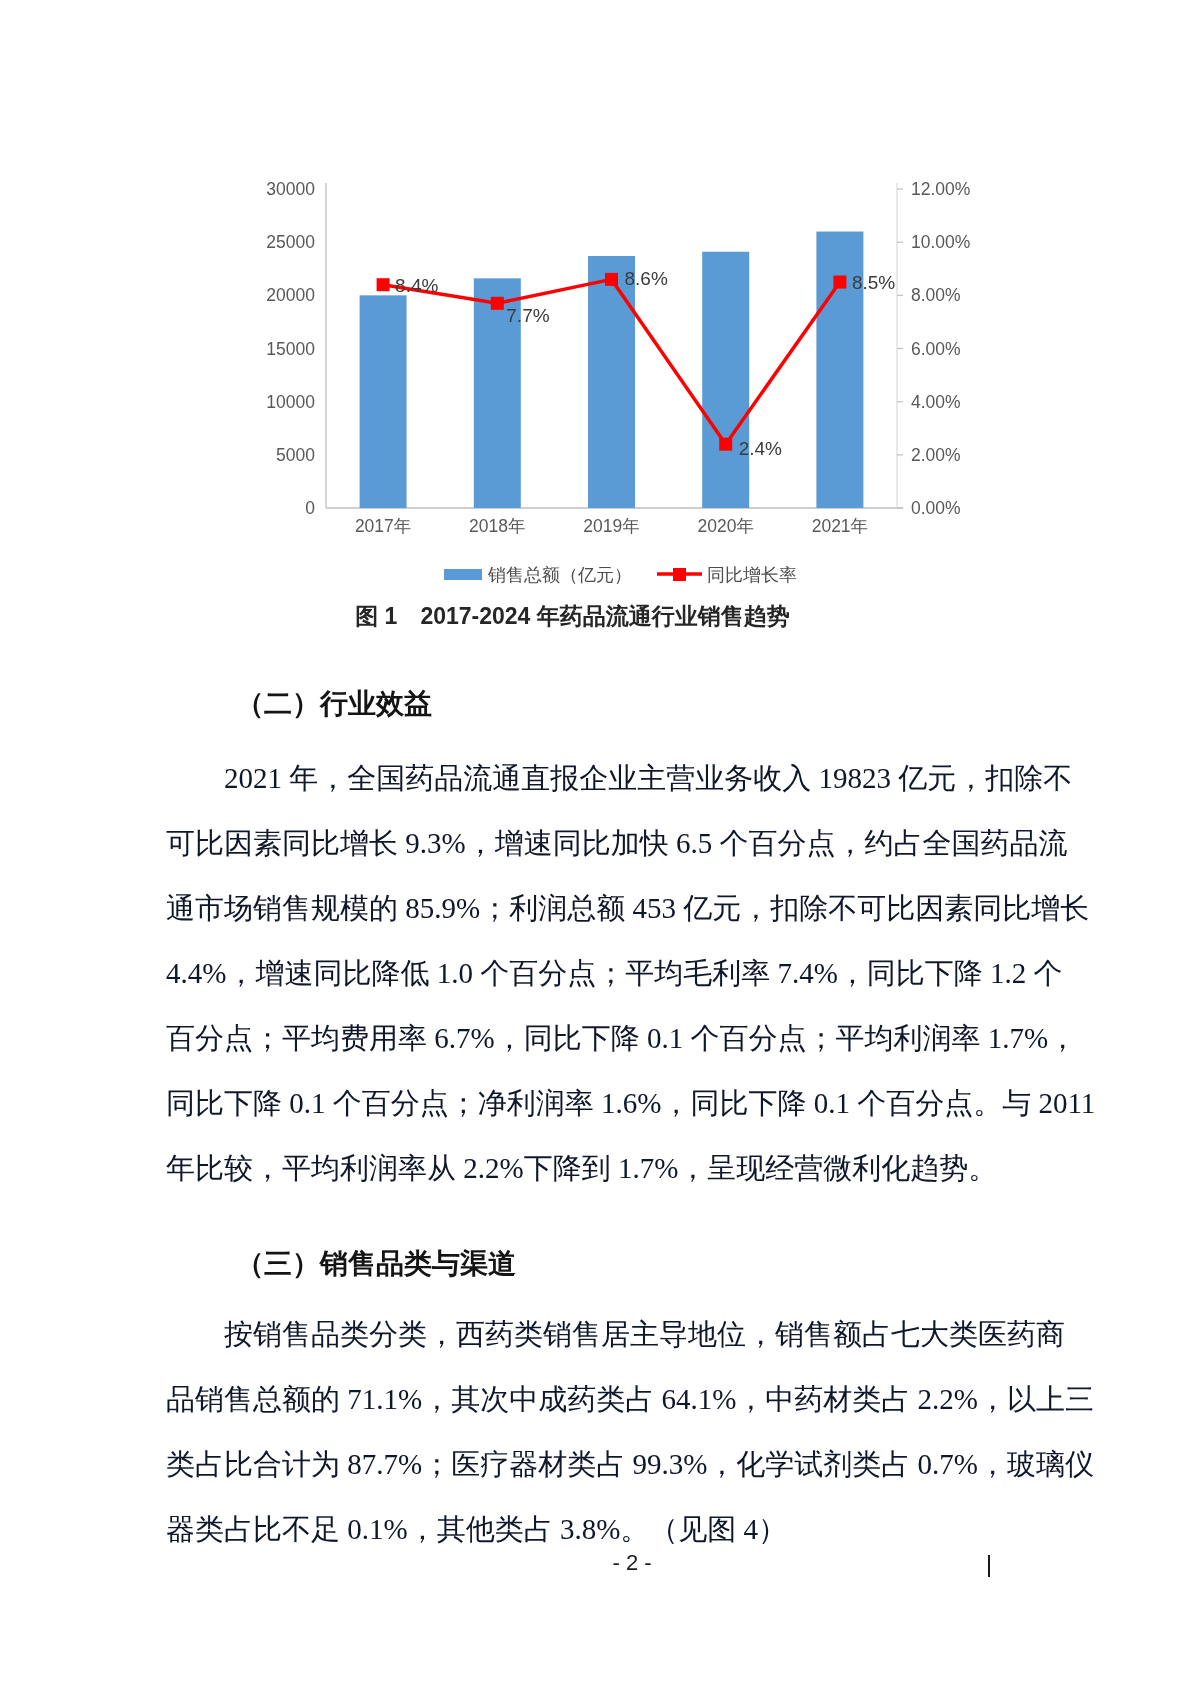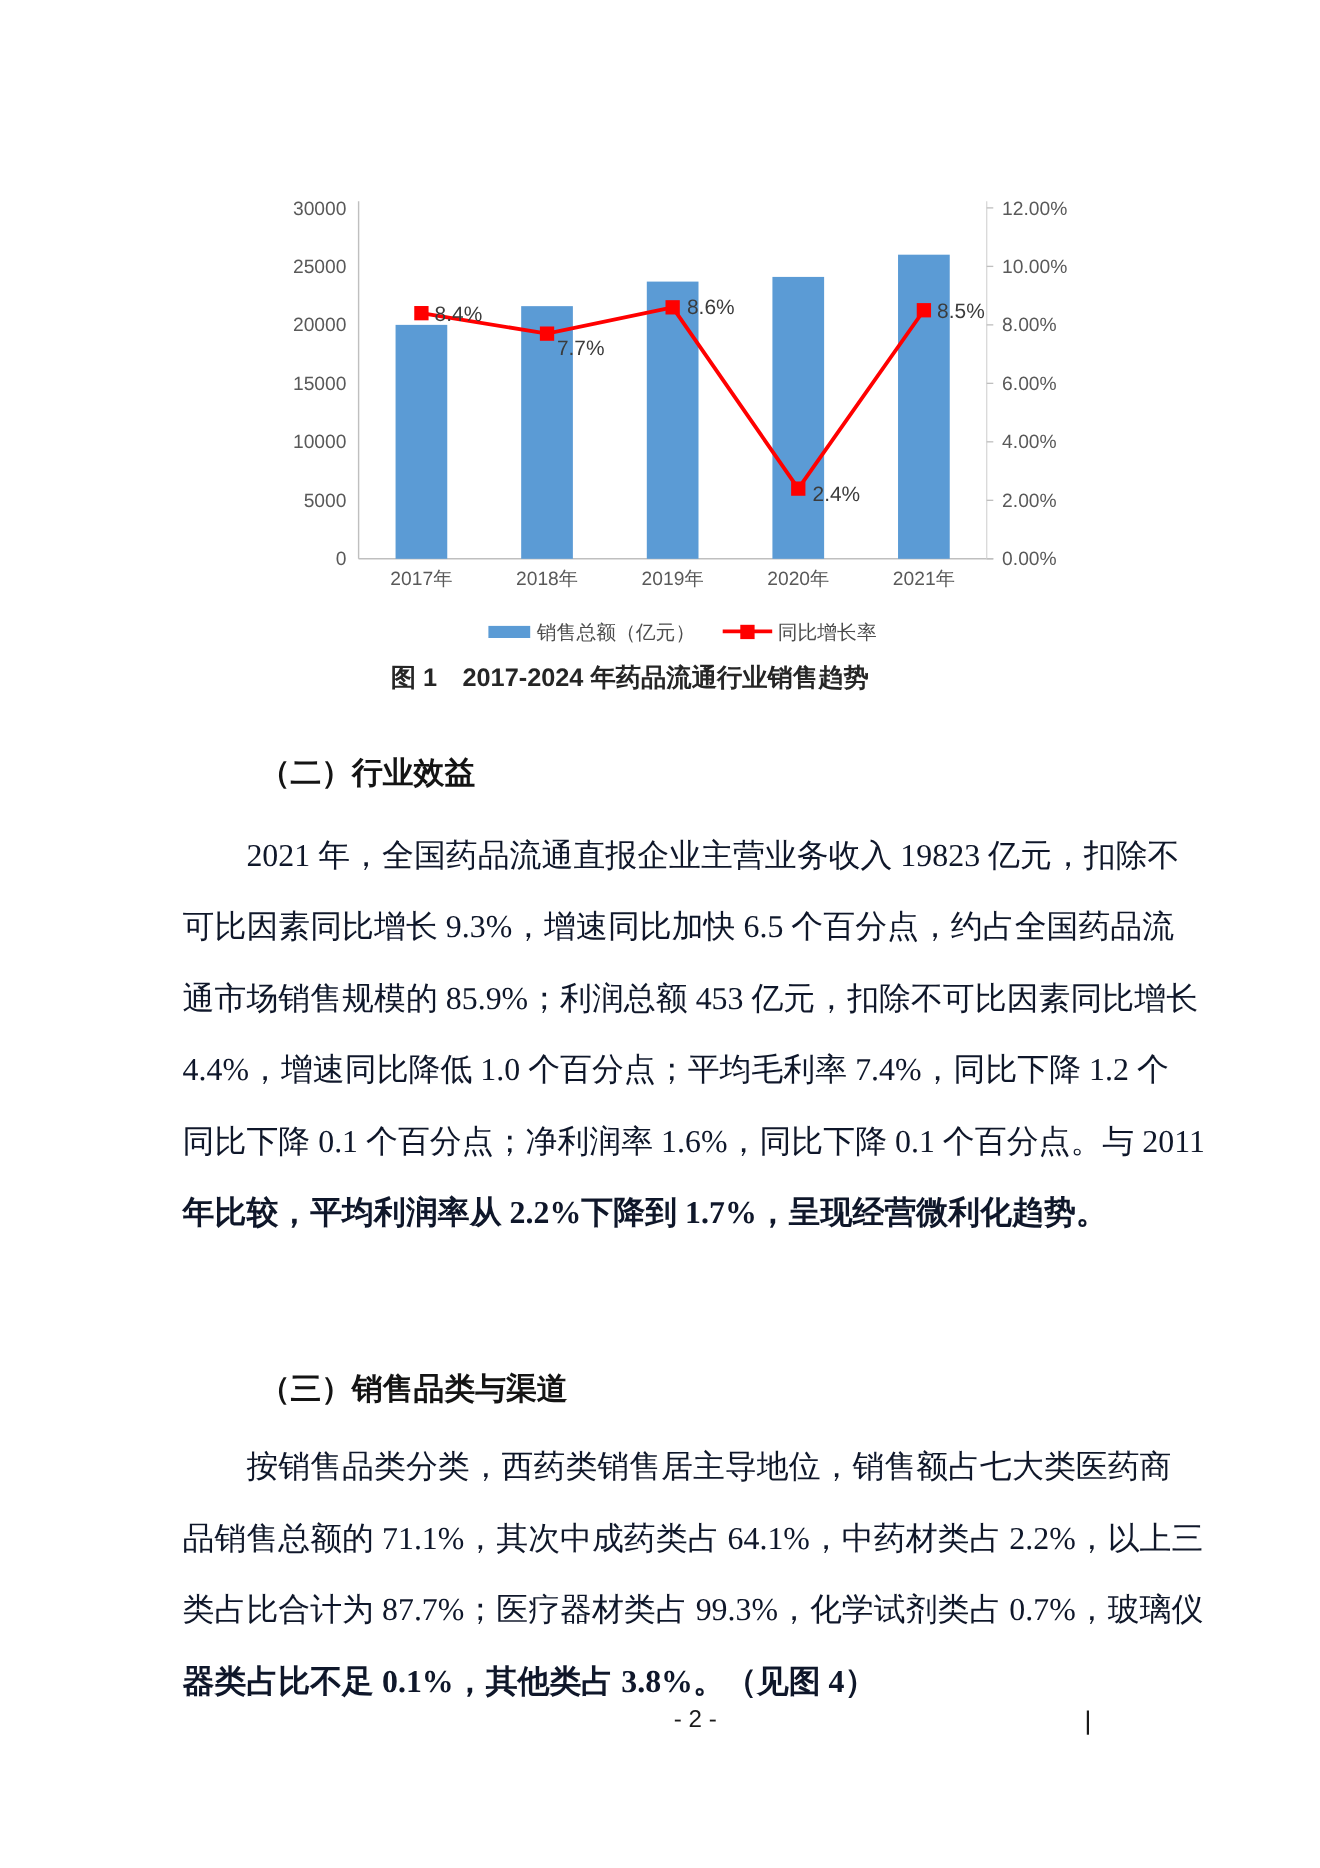--- a/index.html
+++ b/index.html
@@ -22,21 +22,21 @@
     font-size:28px;font-weight:bold;line-height:40px;color:#141414;text-indent:2em;
     font-family:"Liberation Serif","DejaVu Serif",serif;
   }
   #heading-2{top:672px;}
   #heading-3{top:1232px;}
   .para{position:absolute;left:166px;width:892px;font-size:29px;line-height:65px;color:#0f172a;}
   #para-1{top:746px;}
   #para-2{top:1302px;}
   .ln{white-space:nowrap;text-align:justify;text-align-last:justify;}
   .ln.first{text-indent:2em;}
-  .ln.last{text-align-last:left;font-weight:bold;}
+  .ln.last{text-align-last:left;}
   .footer{
     position:absolute;left:532px;top:1550px;width:200px;text-align:center;
     font:22px "Liberation Sans","DejaVu Sans",sans-serif;color:#1c1c1c;
   }
   .cursor-mark{position:absolute;left:988px;top:1555px;width:2px;height:22px;background:#1a1a1a;}
 </style>
 </head>
 <body>
 
 <div class="chart-wrap">
@@ -96,20 +96,21 @@
 
 <div class="fig-caption">图 1　2017-2024 年药品流通行业销售趋势</div>
 
 <h3 class="sec-heading" id="heading-2">（二）行业效益</h3>
 
 <div class="para" id="para-1">
   <div class="ln first">2021 年，全国药品流通直报企业主营业务收入 19823 亿元，扣除不</div>
   <div class="ln">可比因素同比增长 9.3%，增速同比加快 6.5 个百分点，约占全国药品流</div>
   <div class="ln">通市场销售规模的 85.9%；利润总额 453 亿元，扣除不可比因素同比增长</div>
   <div class="ln">4.4%，增速同比降低 1.0 个百分点；平均毛利率 7.4%，同比下降 1.2 个</div>
+  <div class="ln">百分点；平均费用率 6.7%，同比下降 0.1 个百分点；平均利润率 1.7%，</div>
   <div class="ln">同比下降 0.1 个百分点；净利润率 1.6%，同比下降 0.1 个百分点。与 2011</div>
   <div class="ln last">年比较，平均利润率从 2.2%下降到 1.7%，呈现经营微利化趋势。</div>
 </div>
 
 <h3 class="sec-heading" id="heading-3">（三）销售品类与渠道</h3>
 
 <div class="para" id="para-2">
   <div class="ln first">按销售品类分类，西药类销售居主导地位，销售额占七大类医药商</div>
   <div class="ln">品销售总额的 71.1%，其次中成药类占 64.1%，中药材类占 2.2%，以上三</div>
   <div class="ln">类占比合计为 87.7%；医疗器材类占 99.3%，化学试剂类占 0.7%，玻璃仪</div>

